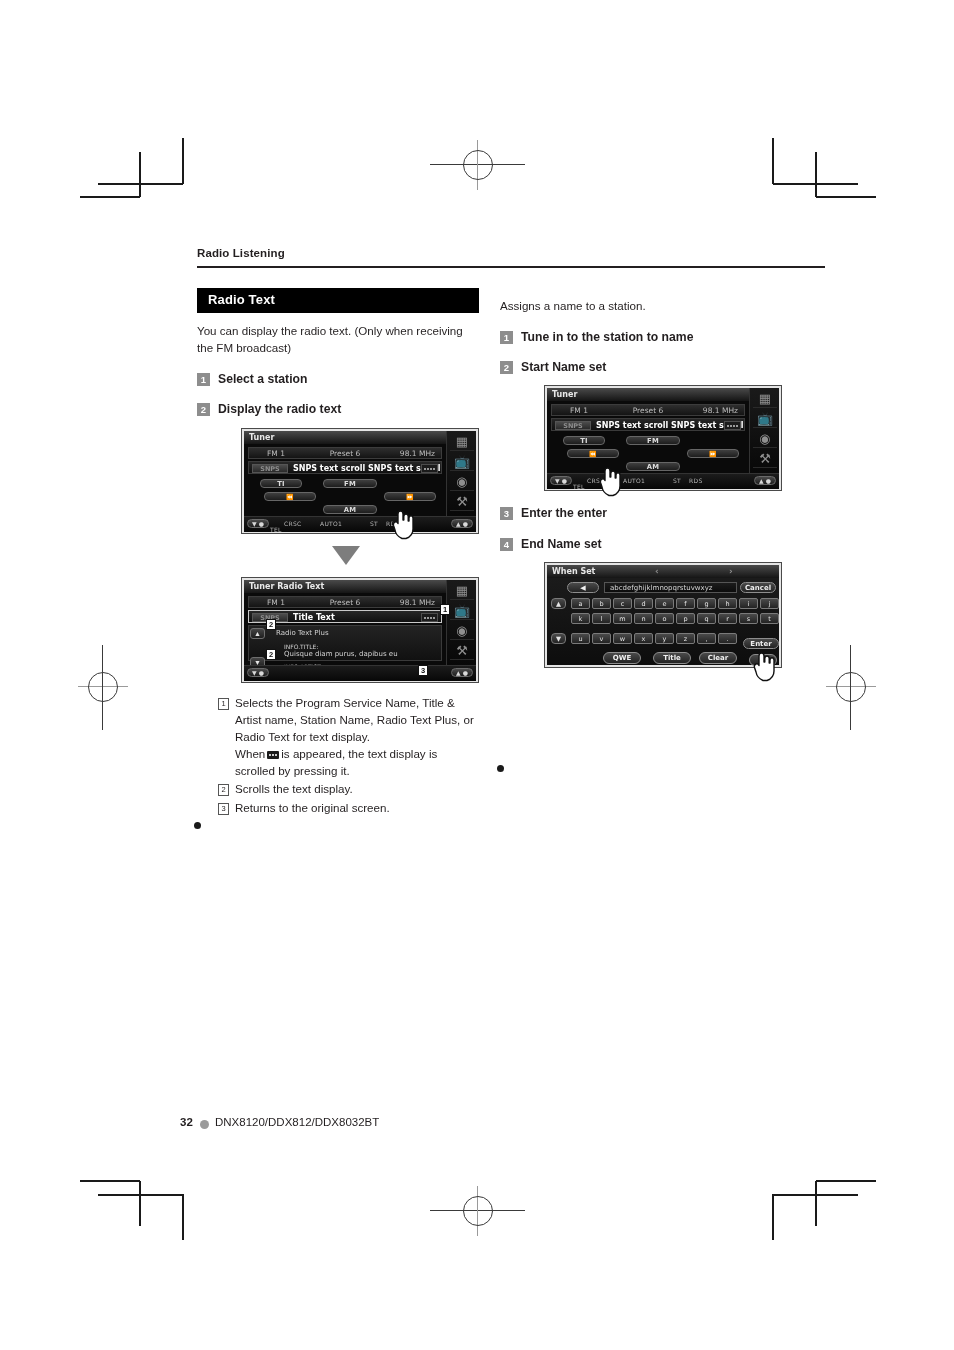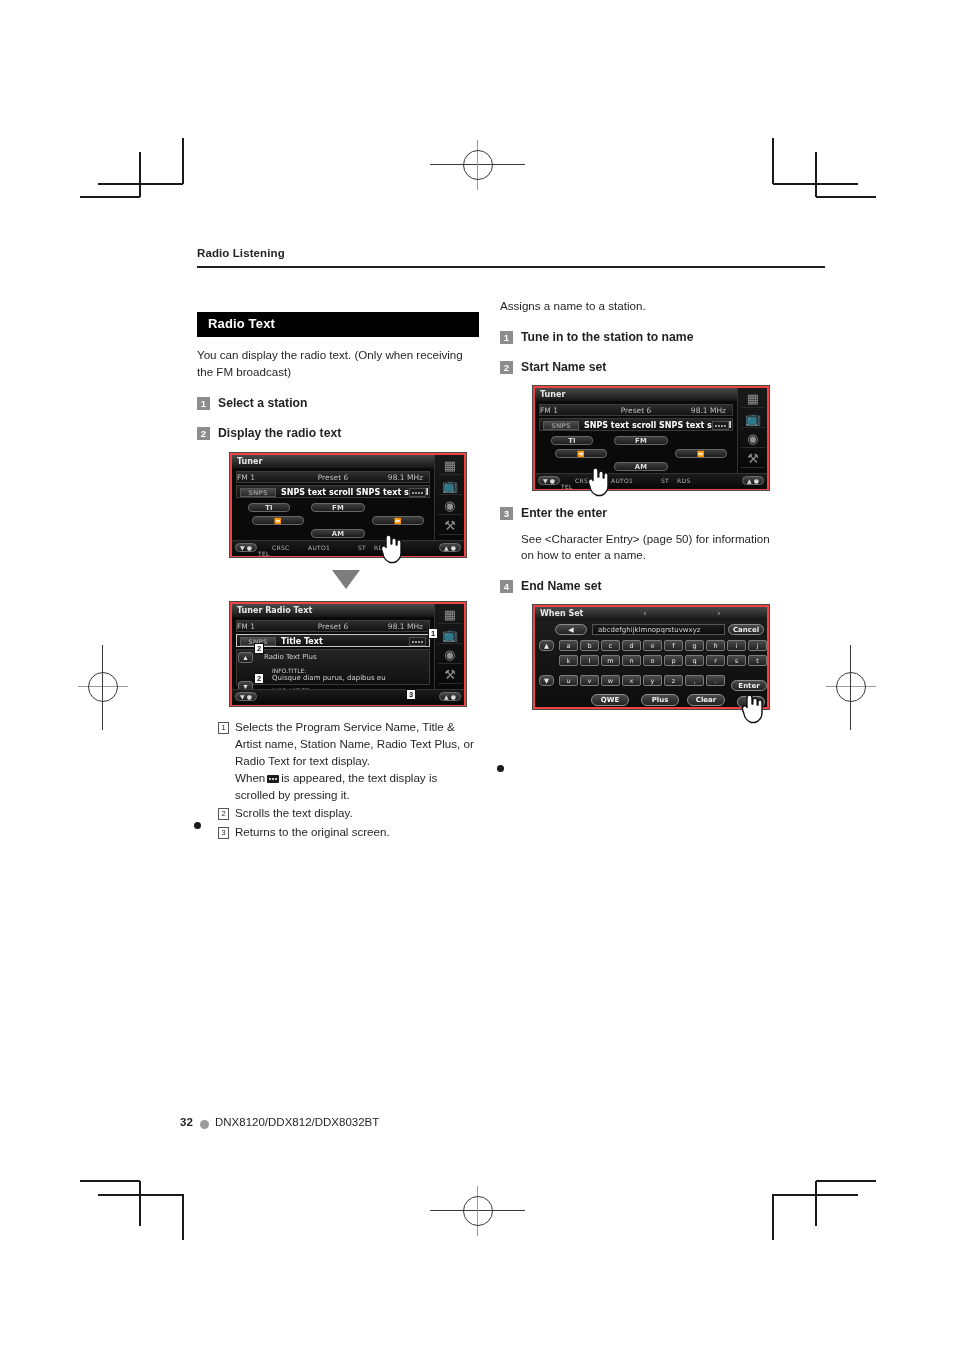--- a/index.html
+++ b/index.html
@@ -24,21 +24,21 @@
     font-size:11.5px;font-weight:bold;letter-spacing:.1px;color:#231f20;
   }
   .head-rule{position:absolute;left:197px;top:266px;width:628px;height:1.6px;background:#231f20;}
 
   .col{position:absolute;top:288px;width:282px;}
   .col.left{left:197px;}
   .col.right{left:500px;}
 
   .sec-title{
     background:#000;color:#fff;font-size:13px;font-weight:bold;
-    padding:5px 0 6px 11px;letter-spacing:.15px;line-height:1.1;margin-top:24px;
+    padding:5px 0 6px 11px;letter-spacing:.15px;line-height:1.1;
   }
   .sec-body{font-size:11.6px;line-height:1.45;color:#231f20;margin-top:10px;}
 
   .step{display:flex;align-items:flex-start;margin-top:15px;}
   .stepnum{
     flex:0 0 auto;width:13px;height:13px;background:#8d8d8d;color:#fff;
     font-size:9.5px;font-weight:bold;line-height:13px;text-align:center;
     margin-right:8px;margin-top:1px;
   }
   .steptext{font-size:12.2px;font-weight:bold;line-height:1.25;color:#231f20;}
@@ -61,37 +61,37 @@
     content:"";position:absolute;left:1.5px;top:3px;width:9px;height:2px;
     background:repeating-linear-gradient(to right,#ccc 0 2px,#1c1c1c 2px 3px);
   }
 
   .arrow-down{
     width:0;height:0;border-left:14px solid transparent;border-right:14px solid transparent;
     border-top:19px solid #7d7d7d;margin:12px auto 12px auto;
   }
 
   
-  .dev{position:relative;background:#ef4444;border:1px solid #4a4a4a;}
+  .dev{position:relative;background:#e5e5e5;border:1px solid #4a4a4a;margin-left:12px;}
   .dev *{box-sizing:border-box;}
   .dev-inner{position:absolute;left:2px;top:2px;right:32px;bottom:2px;background:#000;}
   .dev-title{
     position:absolute;left:0;top:0;right:0;height:13px;
     background:linear-gradient(to bottom,#4a4a4a,#151515);
     color:#e8e8e8;font-size:8px;font-weight:bold;padding-left:5px;line-height:13px;
     font-family:"DejaVu Sans", sans-serif;
   }
   .dev-body{position:absolute;left:0;top:13px;right:0;bottom:0;background:#0a0a0a;}
 
   .info-bar{
     position:absolute;left:4px;right:4px;top:3px;height:12px;
     background:linear-gradient(to bottom,#2e2e2e,#141414);border:1px solid #3c3c3c;
     color:#bdbdbd;font-size:7.5px;line-height:11px;font-family:"DejaVu Sans", sans-serif;
   }
-  .info-bar .l{position:absolute;left:0;}
+  .info-bar .l{position:absolute;left:18px;}
   .info-bar .c{position:absolute;left:50%;transform:translateX(-50%);}
   .info-bar .r{position:absolute;right:6px;}
 
   .scroll-bar{
     position:absolute;left:4px;right:4px;top:17px;height:13px;
     background:linear-gradient(to bottom,#272727,#101010);border:1px solid #3a3a3a;
   }
   .scroll-bar .tag{
     position:absolute;left:3px;top:2px;width:36px;height:9px;
     background:linear-gradient(to bottom,#4c4c4c,#2a2a2a);border:1px solid #555;
@@ -448,21 +448,20 @@
         <svg class="hand" viewBox="0 0 26 32" style="left:52px;top:80px;">
           <path d="M8 13 L8 5 Q8 2 10.5 2 Q13 2 13 5 L13 11 L13.8 11 L13.8 7.5 Q13.8 5 16 5 Q18.2 5 18.2 7.5 L18.2 12 L19 12 L19 9 Q19 6.8 21 6.8 Q23 6.8 23 9 L23 20 Q23 27 16 29.5 L12 29.5 Q6 27 5 21 L3.5 16.5 Q2.8 13.8 5 13 Q7 12.3 8 14.5 Z" fill="#ffffff" stroke="#111111" stroke-width="1.4" stroke-linejoin="round"></path>
         </svg>
       </div>
     </div>
 
     <div class="step">
       <div class="stepnum">3</div>
       <div class="steptext">Enter the enter</div>
     </div>
-    <div class="substep-note">See &lt;Character Entry&gt; (page 50) for information on how to enter a name.</div>
 
     <div class="step">
       <div class="stepnum">4</div>
       <div class="steptext">End Name set</div>
     </div>
 
     <div style="margin:10px 0 0 32px;">
       <div class="dev" style="width:236px;height:104px;">
         <div class="dev-inner" style="right:2px;">
           <div class="dev-title">
@@ -506,21 +505,21 @@
             <div class="kb-key" style="left:66px;top:55px;width:19px;height:11px;line-height:10px;">w</div>
             <div class="kb-key" style="left:87px;top:55px;width:19px;height:11px;line-height:10px;">x</div>
             <div class="kb-key" style="left:108px;top:55px;width:19px;height:11px;line-height:10px;">y</div>
             <div class="kb-key" style="left:129px;top:55px;width:19px;height:11px;line-height:10px;">z</div>
             <div class="kb-key" style="left:150px;top:55px;width:19px;height:11px;line-height:10px;">,</div>
             <div class="kb-key" style="left:171px;top:55px;width:19px;height:11px;line-height:10px;">.</div>
 
             <div class="kb-wide" style="left:196px;top:60px;width:36px;height:11px;line-height:10px;">Enter</div>
 
             <div class="kb-wide" style="left:56px;top:74px;width:38px;height:12px;line-height:11px;">QWE</div>
-            <div class="kb-wide" style="left:106px;top:74px;width:38px;height:12px;line-height:11px;">Plus</div>
+            <div class="kb-wide" style="left:106px;top:74px;width:38px;height:12px;line-height:11px;">Title</div>
             <div class="kb-wide" style="left:152px;top:74px;width:38px;height:12px;line-height:11px;">Clear</div>
             <div class="kb-wide" style="left:202px;top:76px;width:28px;height:12px;line-height:11px;font-size:9px;">↶</div>
           </div>
         </div>
 
         <svg class="hand" viewBox="0 0 26 32" style="left:206px;top:88px;">
           <path d="M8 13 L8 5 Q8 2 10.5 2 Q13 2 13 5 L13 11 L13.8 11 L13.8 7.5 Q13.8 5 16 5 Q18.2 5 18.2 7.5 L18.2 12 L19 12 L19 9 Q19 6.8 21 6.8 Q23 6.8 23 9 L23 20 Q23 27 16 29.5 L12 29.5 Q6 27 5 21 L3.5 16.5 Q2.8 13.8 5 13 Q7 12.3 8 14.5 Z" fill="#ffffff" stroke="#111111" stroke-width="1.4" stroke-linejoin="round"></path>
         </svg>
       </div>
     </div>

